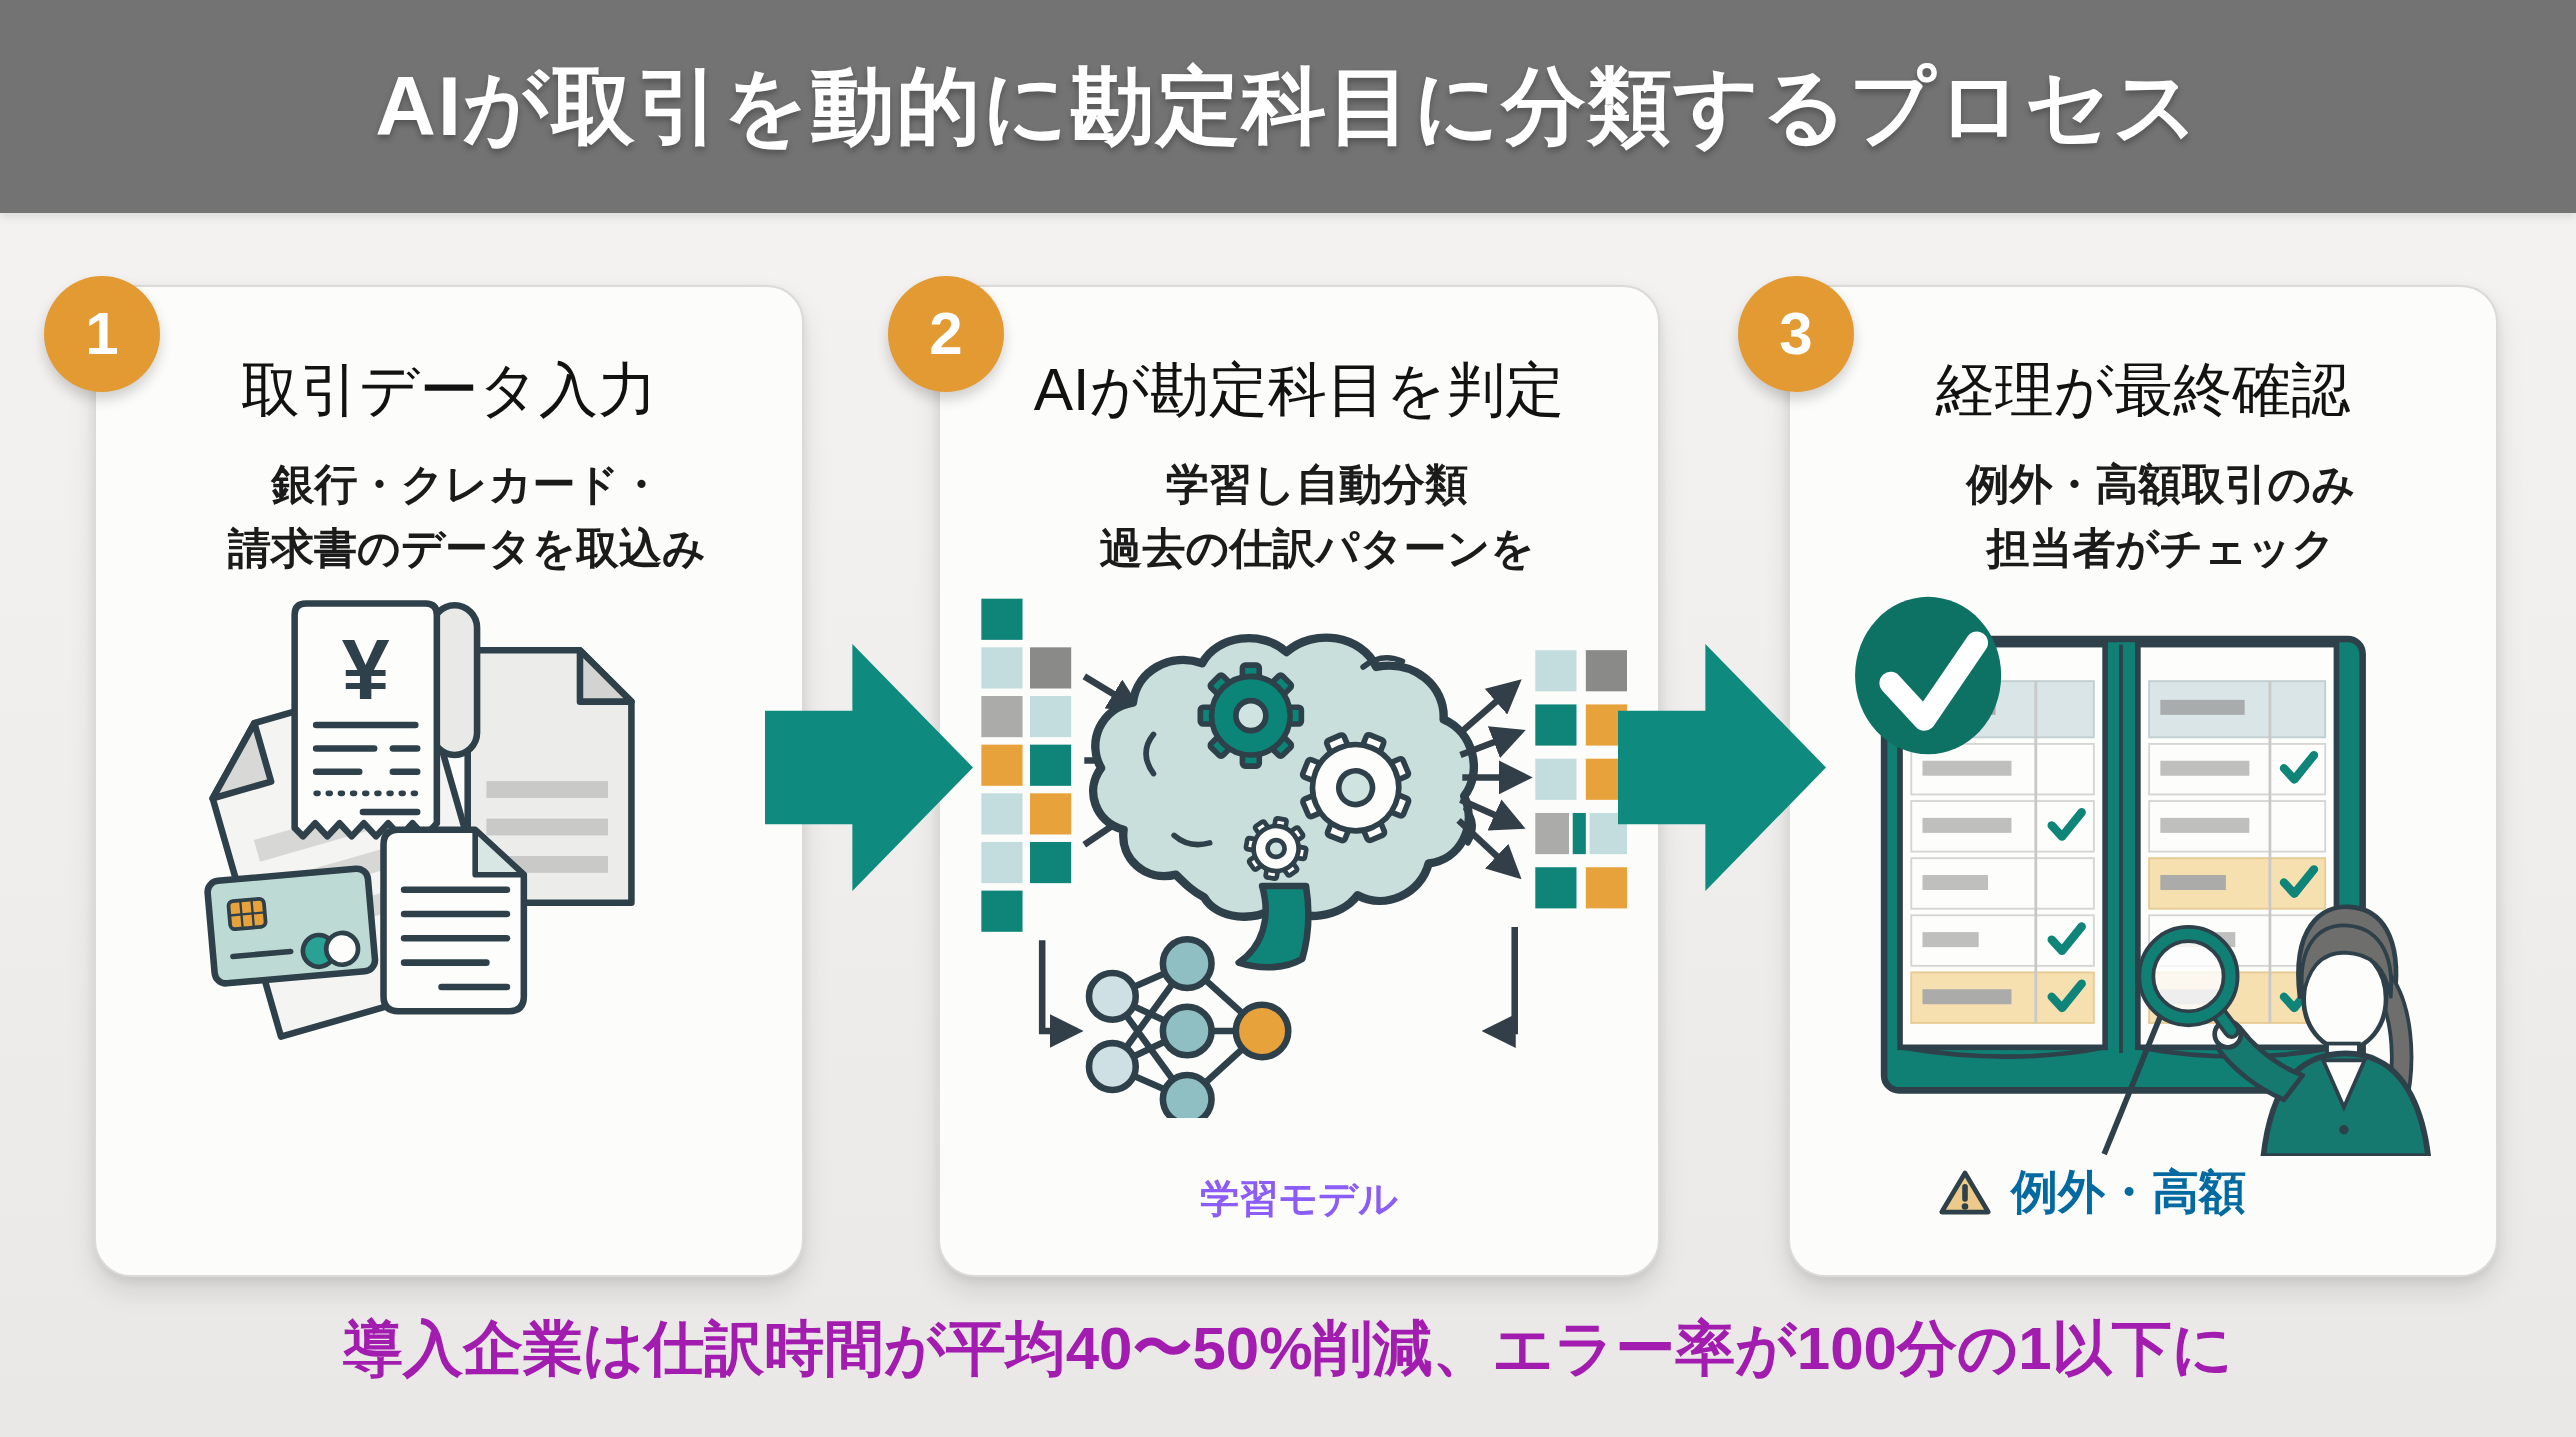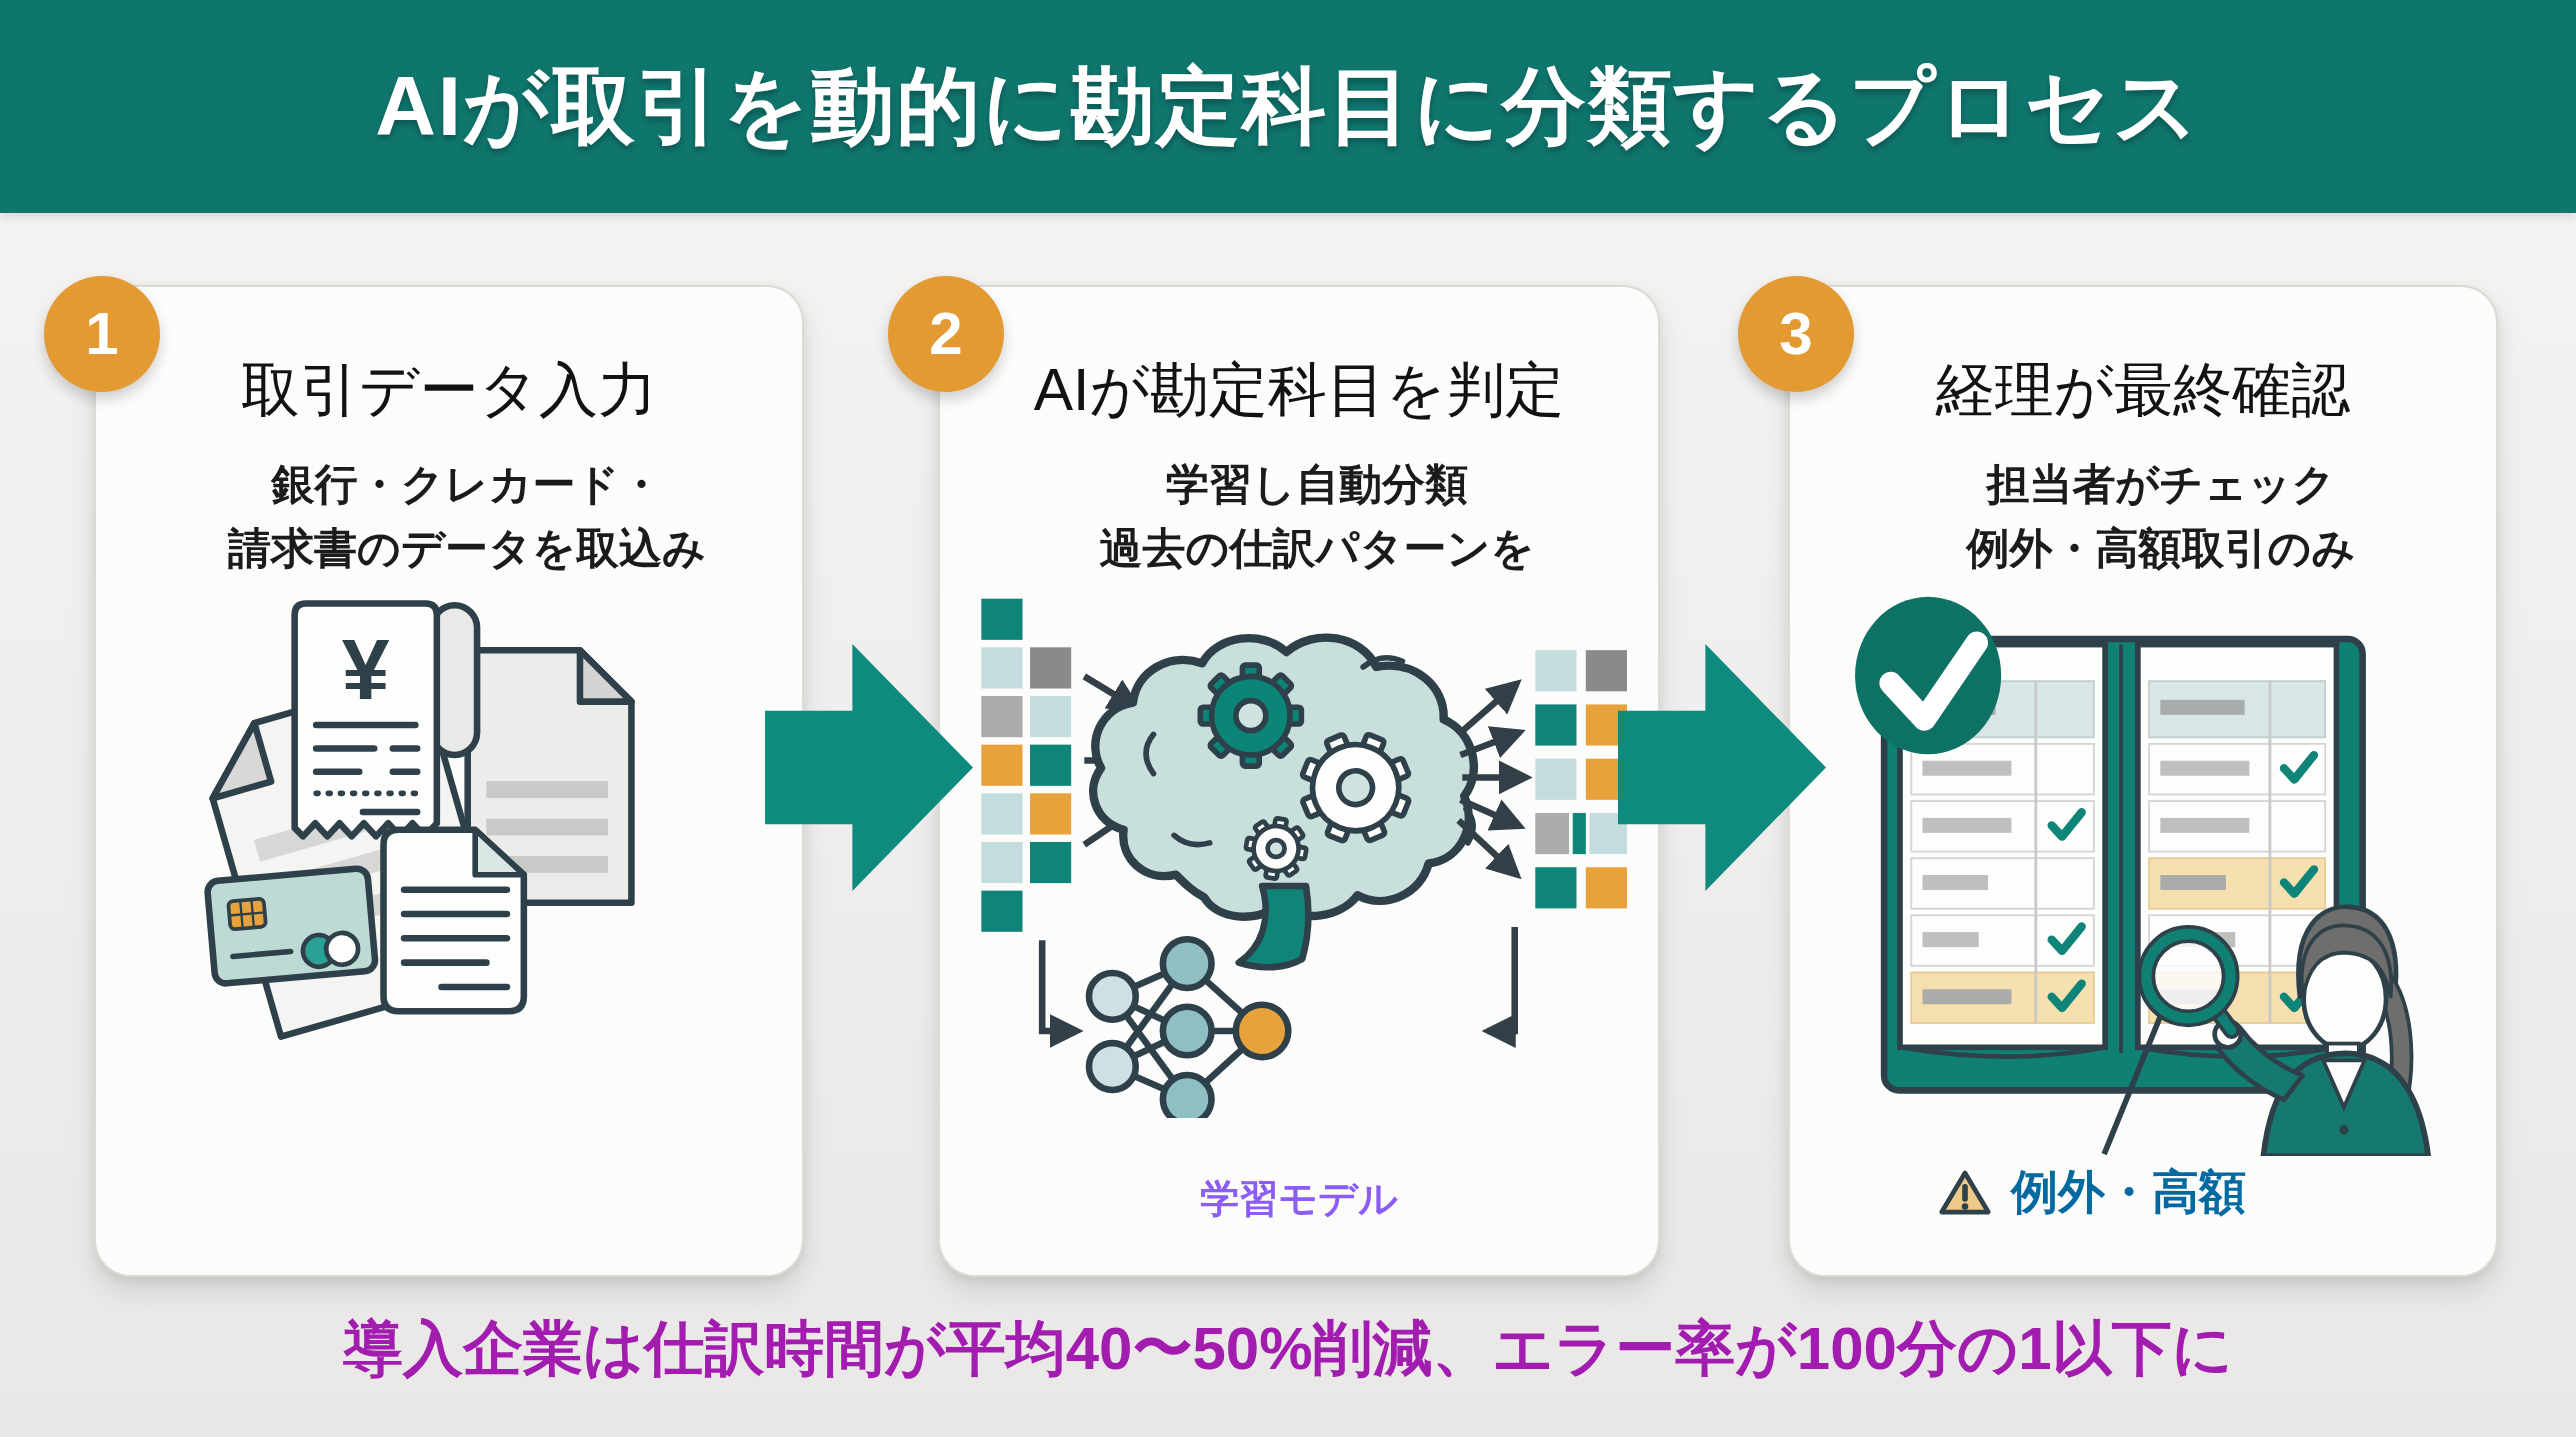--- a/index.html
+++ b/index.html
@@ -8,21 +8,21 @@
     font-family:"Liberation Sans", sans-serif;
     background:linear-gradient(180deg,#F5F4F2 0%,#EFEEEC 55%,#E9E8E6 100%);
     position:relative;overflow:hidden;
     -webkit-font-smoothing:antialiased;
   }
   #canvas{position:absolute;inset:0;}
 
   
   .header{
     position:absolute;top:0;left:0;width:100%;height:213px;
-    background:#0f766e;display:flex;align-items:center;justify-content:center;
+    background:#737373;display:flex;align-items:center;justify-content:center;
     box-shadow:0 4.7px 9.4px rgba(0,0,0,0.10);
   }
   .header-title{
     color:#FFFFFF;font-size:84px;font-weight:bold;letter-spacing:1.9px;margin:0;
     text-shadow:0 3.7px 6.6px rgba(0,0,0,0.28);white-space:nowrap;
   }
 
   
   .card{
     position:absolute;top:285px;height:992px;width:710px;
@@ -304,22 +304,22 @@
 
     <div class="model-label">学習モデル</div>
   </article>
 
   <article class="card" id="card3">
     <div class="badge">
       <span>3</span>
     </div>
     <div class="card-title">経理が最終確認</div>
     <div class="card-sub">
+      <div>例外・高額取引のみ</div>
       <div>担当者がチェック</div>
-      <div>例外・高額取引のみ</div>
     </div>
 
     <svg class="illus" width="693" height="562" viewBox="0 0 740 600">
 
       <g>
         <rect x="93" y="48" width="511" height="482" rx="16" fill="#0F8073" stroke="#2E4049" stroke-width="7"></rect>
         <rect x="110" y="54" width="219" height="430" fill="#FDFDFC" stroke="#2E4049" stroke-width="6"></rect>
         <rect x="364" y="54" width="212" height="430" fill="#FDFDFC" stroke="#2E4049" stroke-width="6"></rect>
         <path d="M110,484 Q228,504 329,484" fill="none" stroke="#2E4049" stroke-width="5"></path>
         <path d="M364,484 Q472,504 576,484" fill="none" stroke="#2E4049" stroke-width="5"></path>

